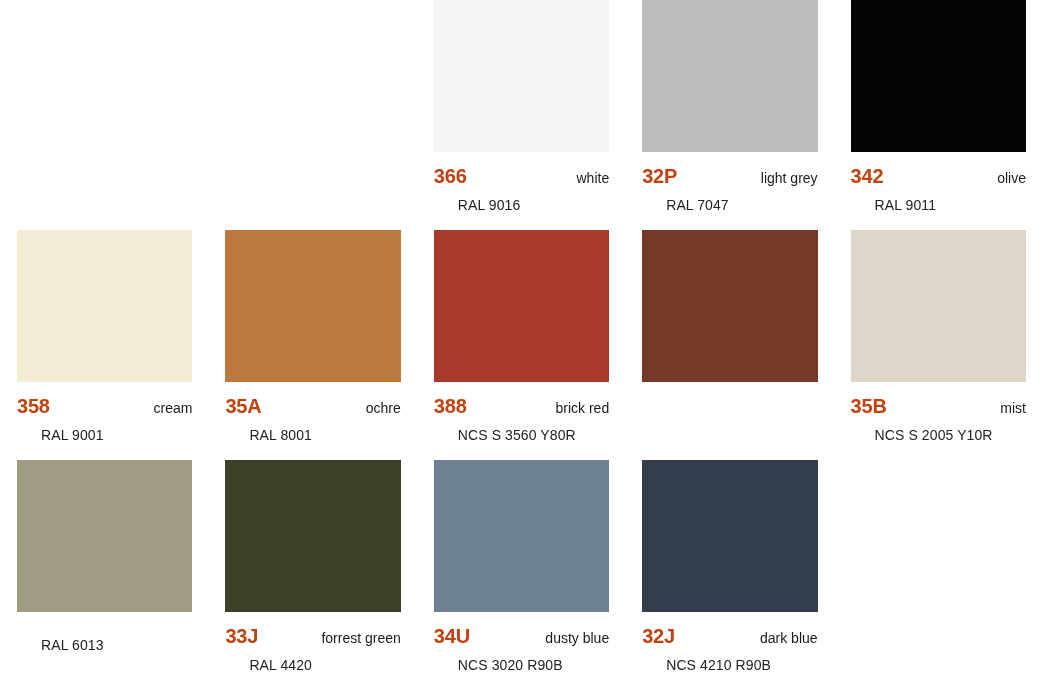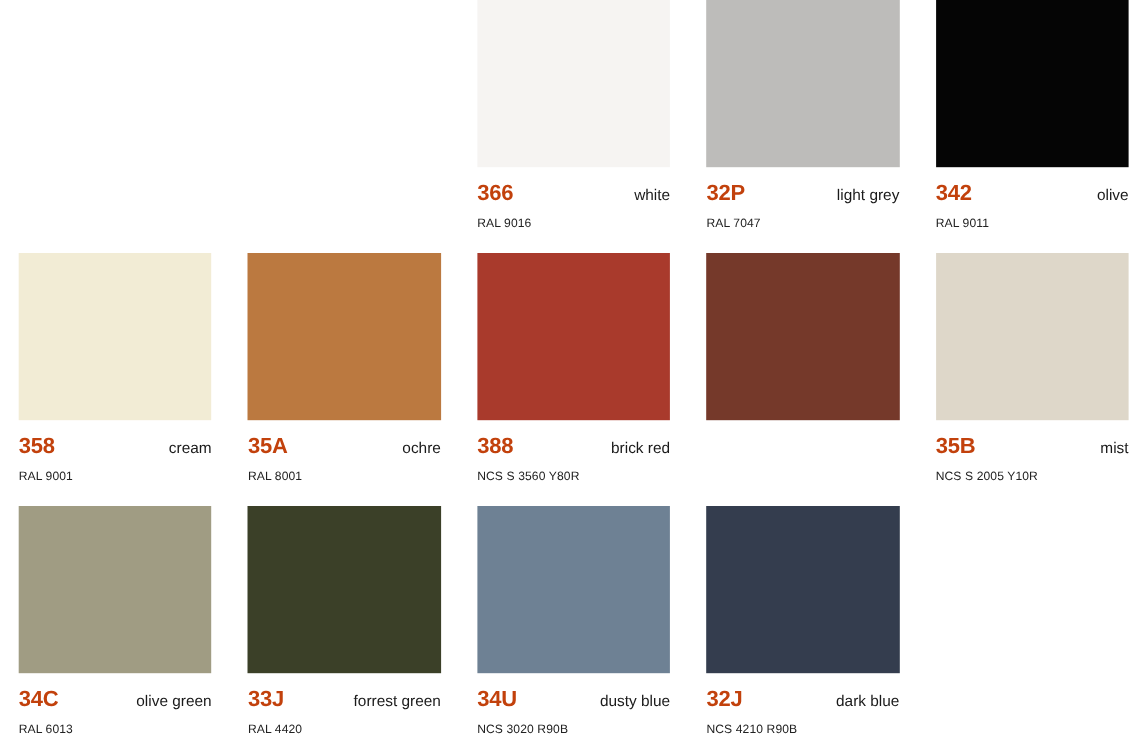--- a/index.html
+++ b/index.html
@@ -54,26 +54,27 @@
   .swatch-name {
     font-size: 14px;
     font-weight: 400;
     line-height: 1;
     color: #1a1a1a;
     text-align: right;
     white-space: nowrap;
   }
   .swatch-ref {
     margin-top: 12px;
-    font-size: 11px;
+    font-size: 14px;
     font-weight: 400;
     letter-spacing: 0.1px;
     line-height: 1;
     color: #222222;
     white-space: nowrap;
+    margin-left: 24px;
   }
 </style>
 </head>
 <body>
 
 <div class="palette-grid">
     <div class="swatch-cell is-empty"></div>
     <div class="swatch-cell is-empty"></div>
     <div class="swatch-cell">
       <div class="swatch-chip" style="background-color: rgb(246, 244, 242);"></div>
@@ -144,24 +145,20 @@
         <div class="swatch-headline">
           <span class="swatch-code">35B</span>
           <span class="swatch-name">mist</span>
         </div>
         <div class="swatch-ref">NCS S 2005 Y10R</div>
       </div>
     </div>
     <div class="swatch-cell">
       <div class="swatch-chip" style="background-color: rgb(160, 156, 131);"></div>
       <div class="swatch-meta">
-        <div class="swatch-headline">
-          <span class="swatch-code">34C</span>
-          <span class="swatch-name">olive green</span>
-        </div>
         <div class="swatch-ref">RAL 6013</div>
       </div>
     </div>
     <div class="swatch-cell">
       <div class="swatch-chip" style="background-color: rgb(59, 64, 40);"></div>
       <div class="swatch-meta">
         <div class="swatch-headline">
           <span class="swatch-code">33J</span>
           <span class="swatch-name">forrest green</span>
         </div>

